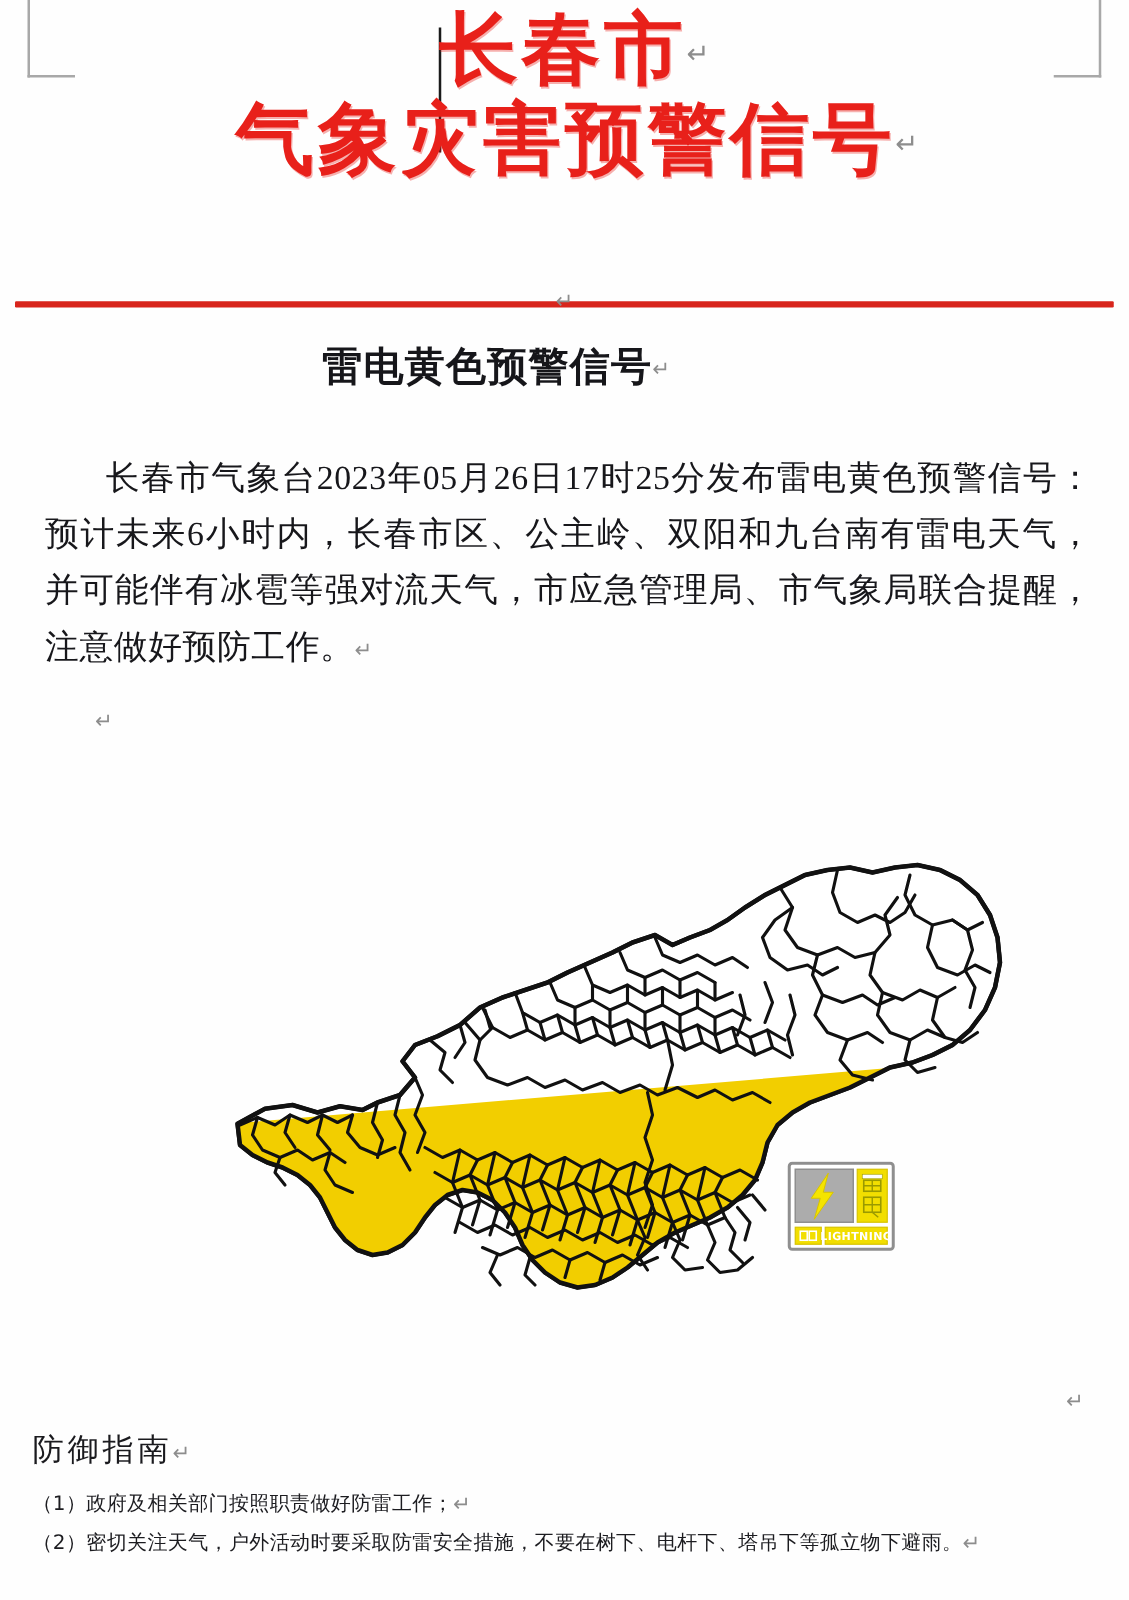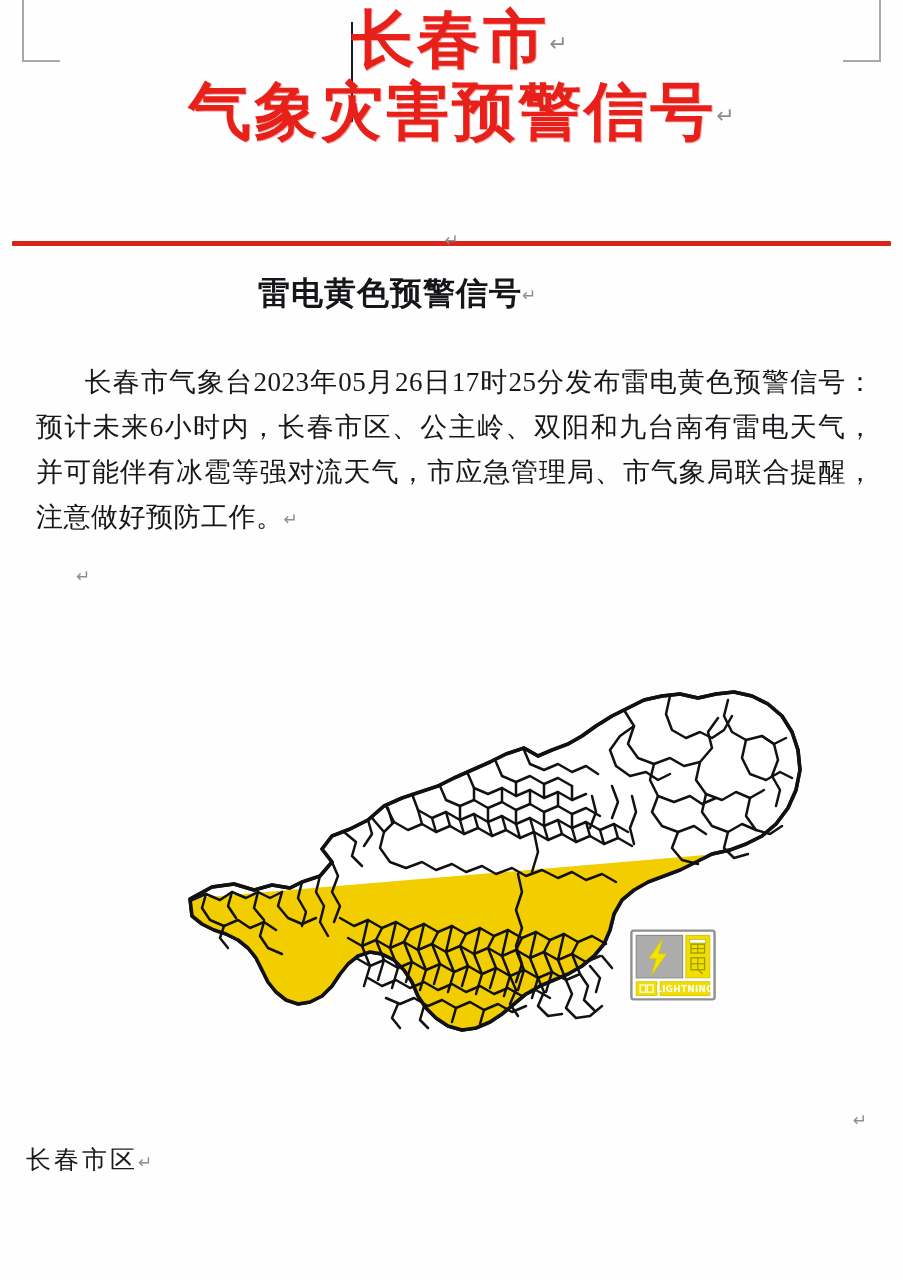--- a/index.html
+++ b/index.html
@@ -456,17 +456,25 @@
       </g>
 
       <rect x="38" y="66" width="62" height="17" fill="#F2DE00" stroke="#d8c400" stroke-width="1.2"></rect>
       <text x="69" y="79" font-family="DejaVu Sans, Liberation Sans, sans-serif" font-size="11" font-weight="700" fill="#ffffff" text-anchor="middle" letter-spacing="0.4">LIGHTNING</text>
     </svg>
   </div>
 
   <span class="pilcrow right-pilcrow">↵</span>
 
   <div class="guide-title">
-    <span>长春市区</span><span class="pilcrow">↵</span>
-  </div>
-
+    <span>防御指南</span><span class="pilcrow">↵</span>
+  </div>
+
+  <div class="guide-list">
+    <div class="guide-item">
+      <span>（1）政府及相关部门按照职责做好防雷工作；</span><span class="pilcrow">↵</span>
+    </div>
+    <div class="guide-item">
+      <span>（2）密切关注天气，户外活动时要采取防雷安全措施，不要在树下、电杆下、塔吊下等孤立物下避雨。</span><span class="pilcrow">↵</span>
+    </div>
+  </div>
 
 </div>
 
 </body></html>

